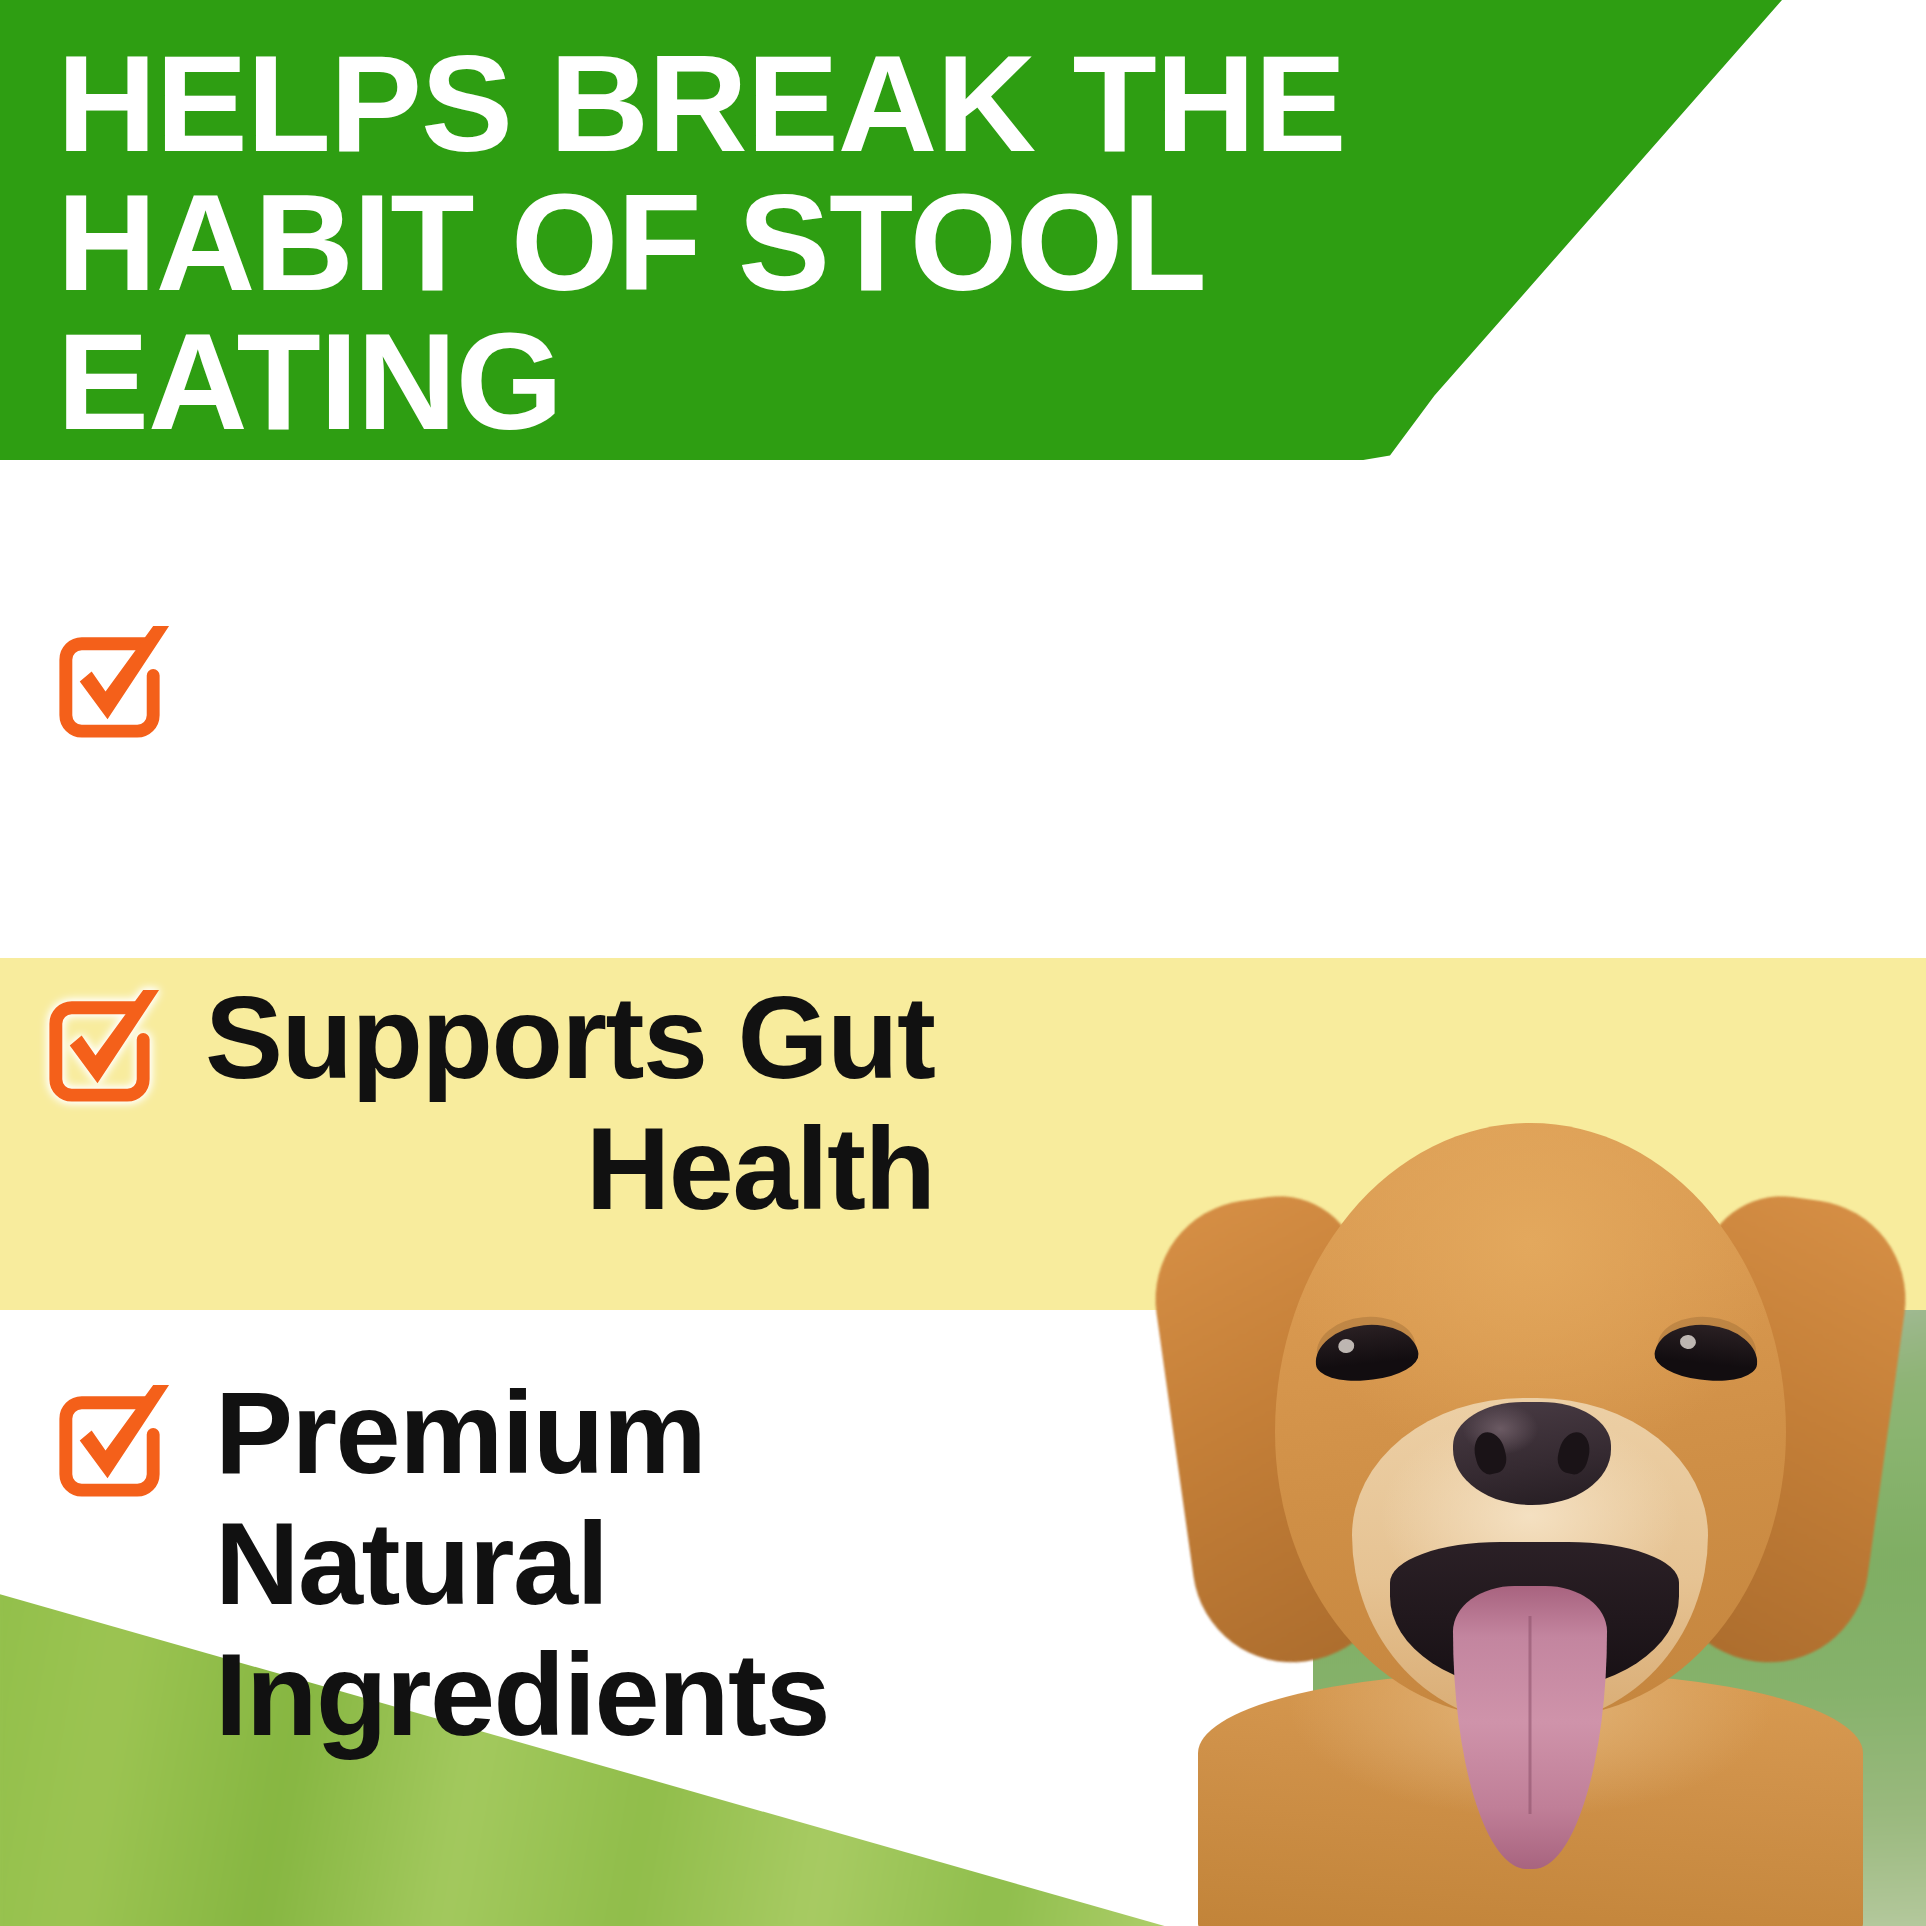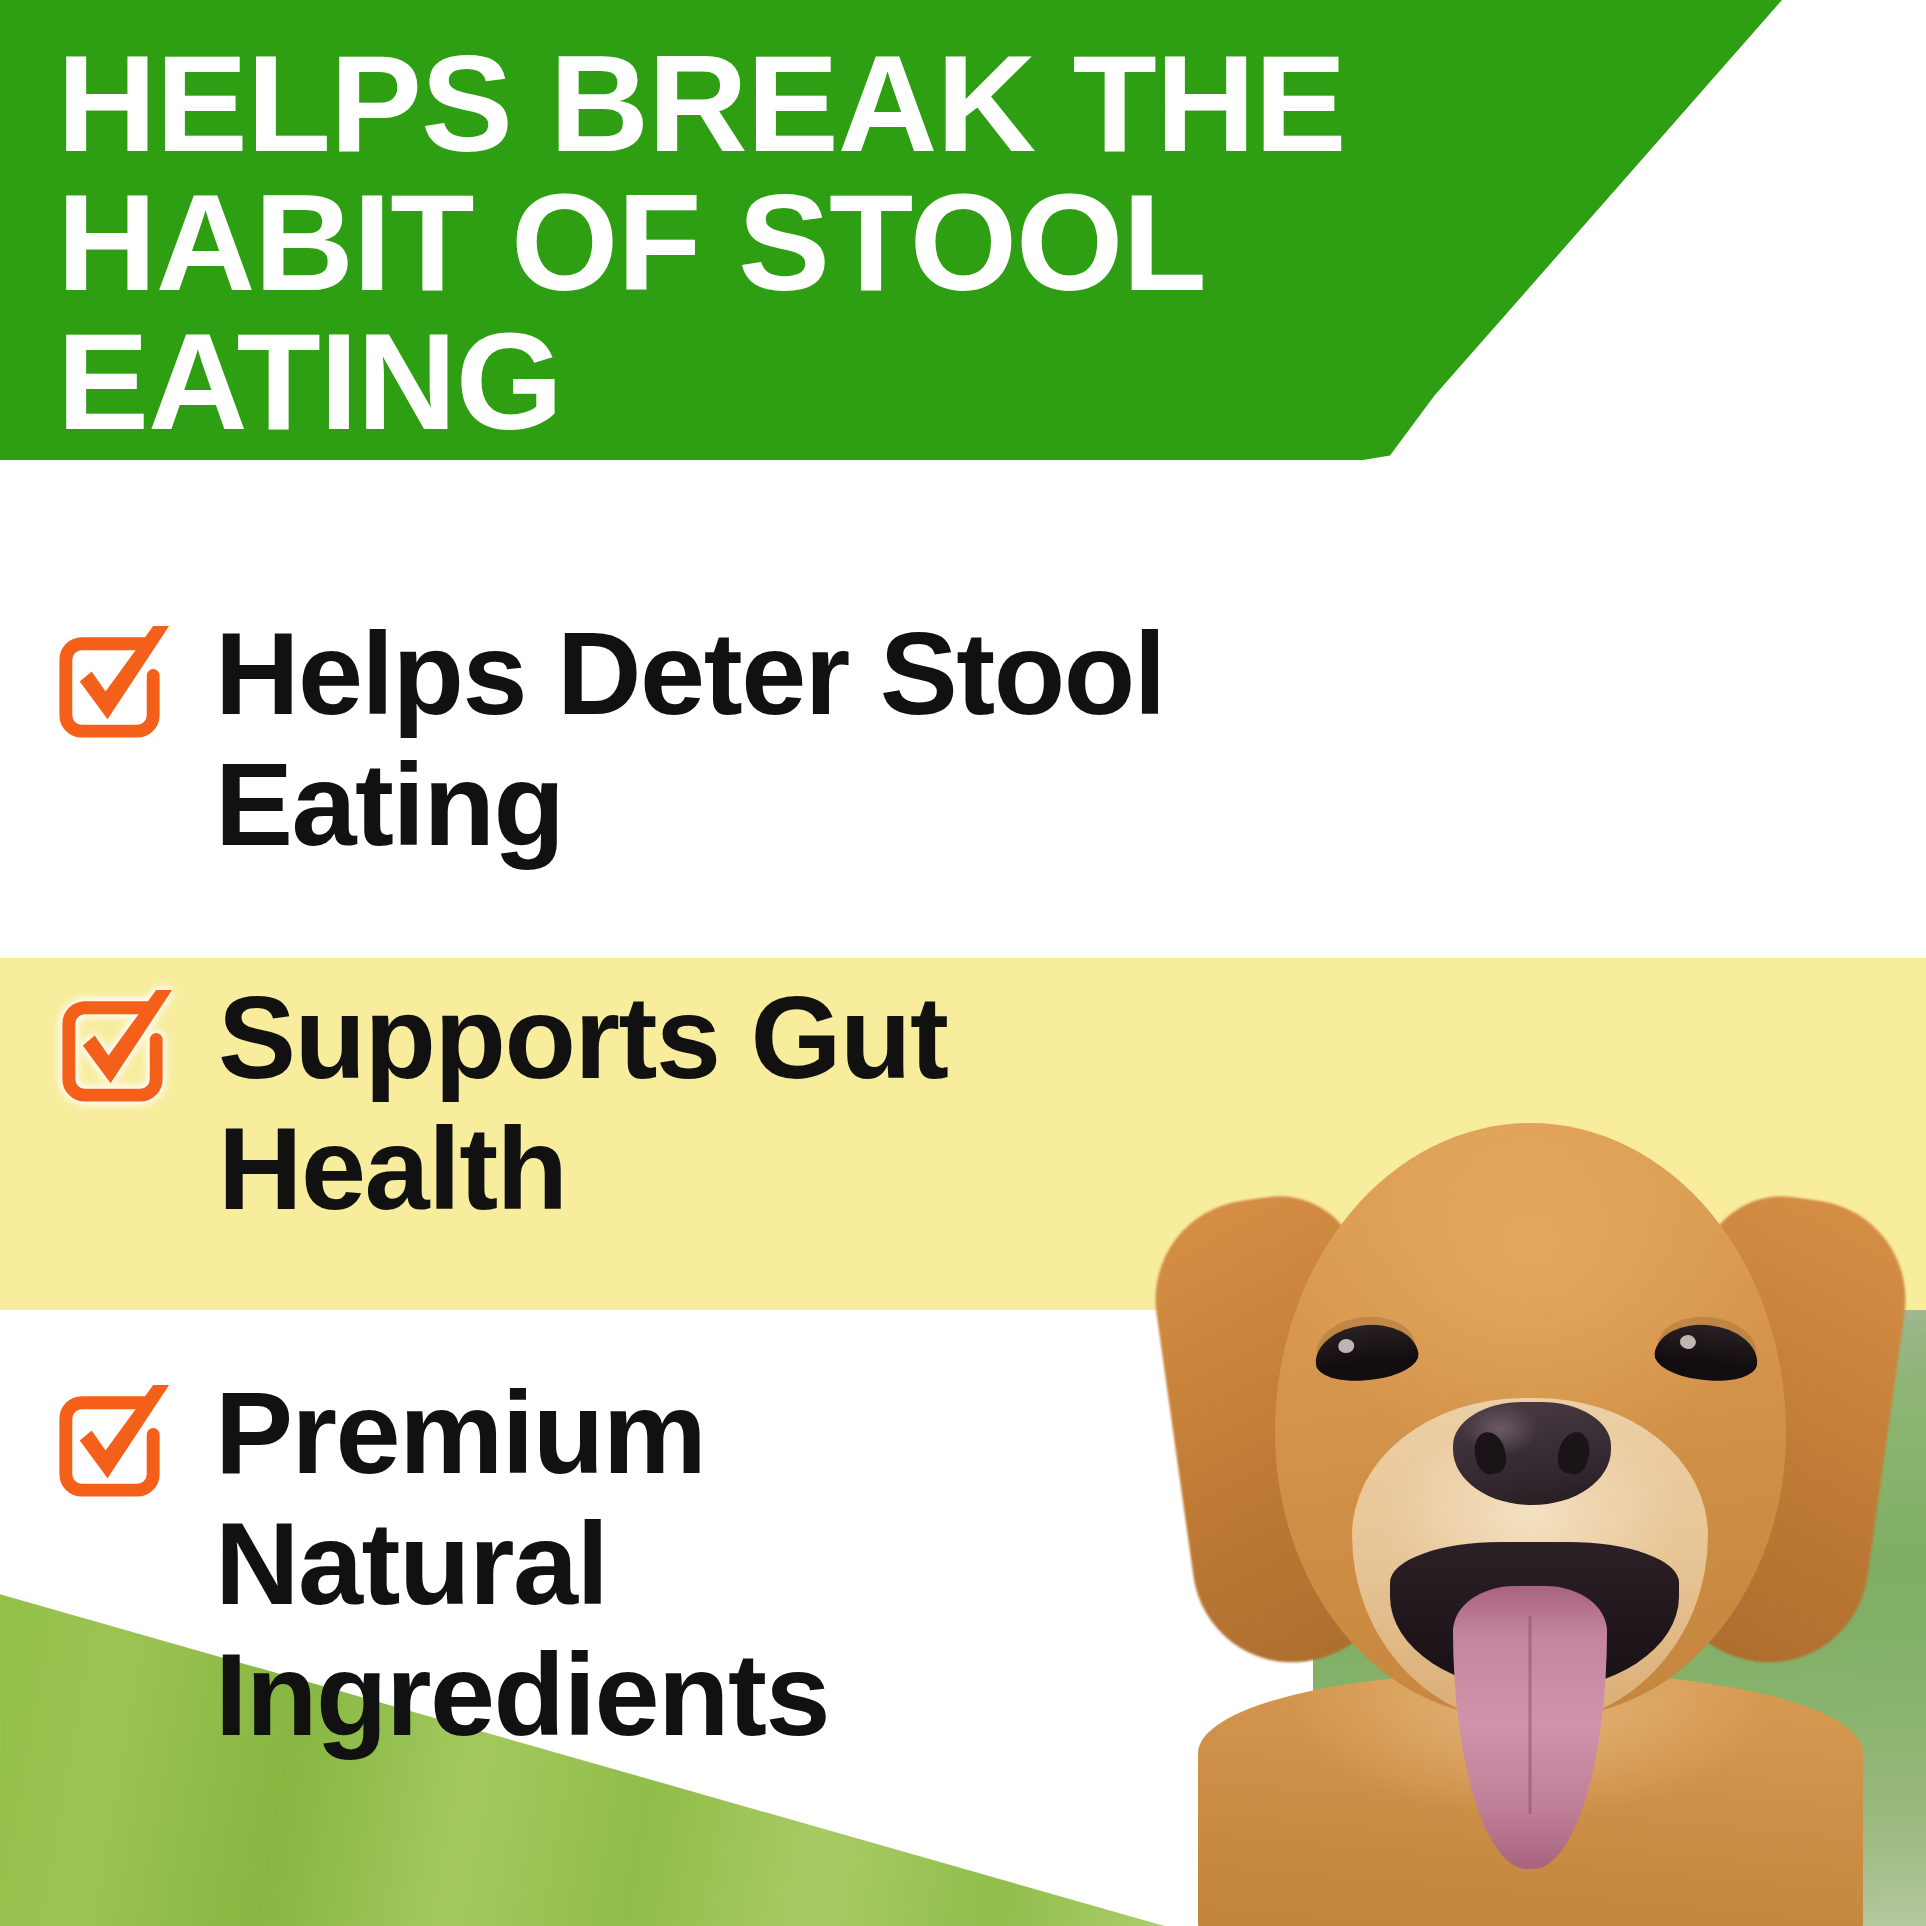--- a/index.html
+++ b/index.html
@@ -249,21 +249,21 @@
     height: 1927px;
     pointer-events: none;
   }
   .bullet {
     position: absolute;
     display: flex;
     align-items: flex-start;
     pointer-events: auto;
   }
   .bullet-1 { left: 46px; top: 614px;  width: 1406px; }
-  .bullet-2 { left: 49px; top: 978px;  width: 1386px; }
+  .bullet-2 { left: 36px; top: 978px;  width: 1386px; text-align: right; }
   .bullet-3 { left: 46px; top: 1373px; width: 1168px; }
 
   .check-icon {
     flex: 0 0 auto;
     width: 131px;
     height: 131px;
     margin-right: 38px;
     position: relative;
     filter: drop-shadow(0 0 5px rgba(255,255,255,0.95))
             drop-shadow(0 0 3px rgba(255,255,255,0.95));
@@ -317,22 +317,20 @@
 
   <div class="bullets">
 
     <div class="bullet bullet-1">
       <span class="check-icon">
         <svg viewBox="0 0 132 132" xmlns="http://www.w3.org/2000/svg">
           <path d="M101 30 H36 a16 16 0 0 0 -16 16 V102 a16 16 0 0 0 16 16 H92 a16 16 0 0 0 16 -16 V62" fill="none" stroke="#f4601a" stroke-width="13" stroke-linecap="round" stroke-linejoin="round"></path>
           <path d="M34 68 L62 106 L124 12 L108 12 L60 78 L46 58 Z" fill="#f4601a"></path>
         </svg>
       </span>
-      <span class="bullet-text">Helps Deter Stool
-Eating</span>
     </div>
 
     <div class="bullet bullet-2">
       <span class="check-icon">
         <svg viewBox="0 0 132 132" xmlns="http://www.w3.org/2000/svg">
           <path d="M101 30 H36 a16 16 0 0 0 -16 16 V102 a16 16 0 0 0 16 16 H92 a16 16 0 0 0 16 -16 V62" fill="none" stroke="#f4601a" stroke-width="13" stroke-linecap="round" stroke-linejoin="round"></path>
           <path d="M34 68 L62 106 L124 12 L108 12 L60 78 L46 58 Z" fill="#f4601a"></path>
         </svg>
       </span>
       <span class="bullet-text">Supports Gut

